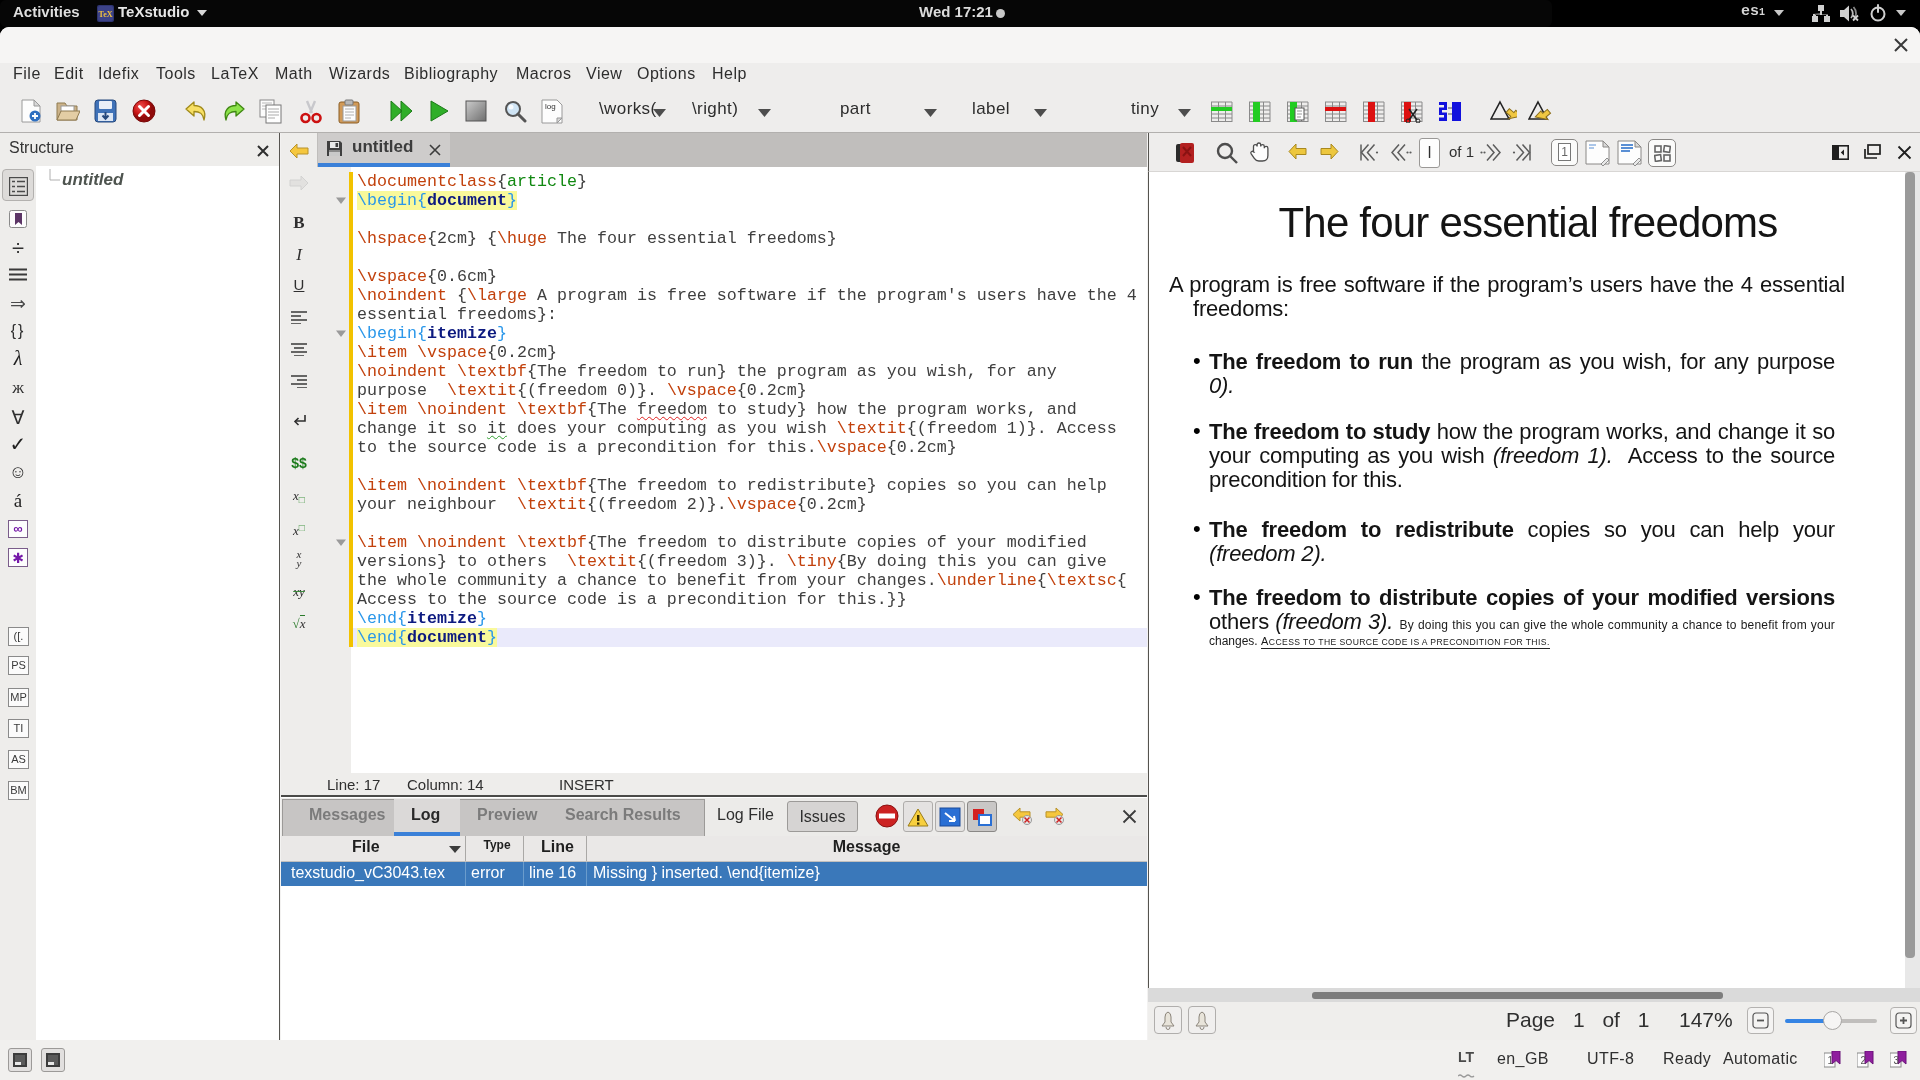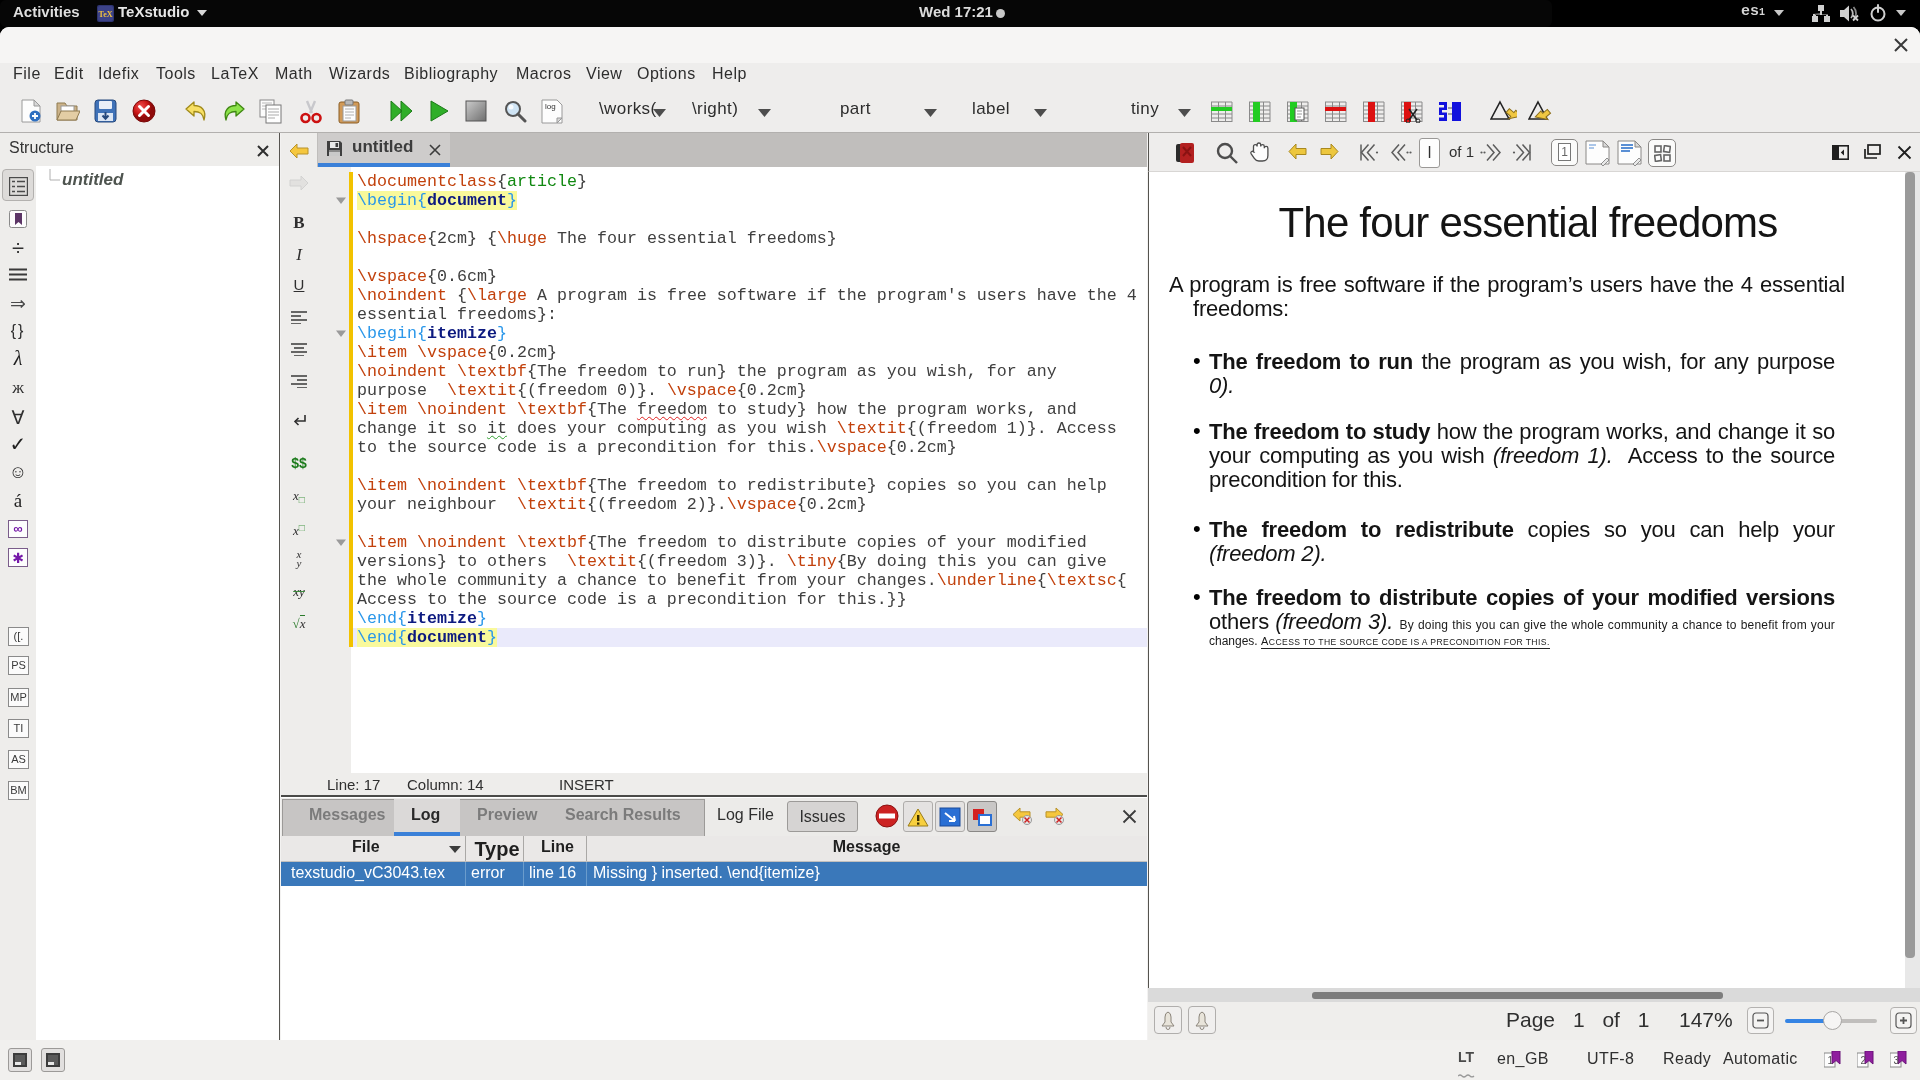--- a/index.html
+++ b/index.html
@@ -464,21 +464,21 @@
       </svg>
     <svg class="abs" style="left:840px;top:11px;" width="17" height="17" stroke="#3c3c3c" stroke-width="1.8">
         <path d="M2.5 2.5 L14.5 14.5 M14.5 2.5 L2.5 14.5"></path>
       </svg>
     <div class="abs" style="left:0px;top:39px;width:866px;height:26px;background:#eae8e7;border-bottom:1px solid #c2c0be;">
       <div class="abs" style="left:71px;top:2px;font-size:16px;font-weight:700;color:#1f1f1f;">File</div>
       <svg class="abs" style="left:168px;top:10px;" width="12" height="8">
           <path d="M0 0 L12 0 L6 7 Z" fill="#3c3c3c"></path>
         </svg>
       <div class="abs" style="left:184px;top:0;width:1px;height:25px;background:#aaa8a6;"></div>
-      <div class="abs" style="left:190px;top:2px;width:52px;text-align:center;font-size:20px;font-weight:700;color:#1f1f1f;">Type</div>
+      <div class="abs" style="left:190px;top:2px;width:52px;text-align:center;font-size:12px;font-weight:700;color:#1f1f1f;">Type</div>
       <div class="abs" style="left:242px;top:0;width:1px;height:25px;background:#aaa8a6;"></div>
       <div class="abs" style="left:248px;top:2px;width:57px;text-align:center;font-size:16px;font-weight:700;color:#1f1f1f;">Line</div>
       <div class="abs" style="left:305px;top:0;width:1px;height:25px;background:#aaa8a6;"></div>
       <div class="abs" style="left:305px;top:2px;width:561px;text-align:center;font-size:16px;font-weight:700;color:#1f1f1f;">Message</div>
     </div>
     <div class="abs" style="left:0px;top:65px;width:866px;height:24px;background:#3a78ba;color:#ffffff;font-size:16px;">
       <div class="abs" style="left:10px;top:2px;">texstudio_vC3043.tex</div>
       <div class="abs" style="left:184px;top:0;width:1px;height:24px;background:#6a9ccc;"></div>
       <div class="abs" style="left:190px;top:2px;">error</div>
       <div class="abs" style="left:242px;top:0;width:1px;height:24px;background:#6a9ccc;"></div>

